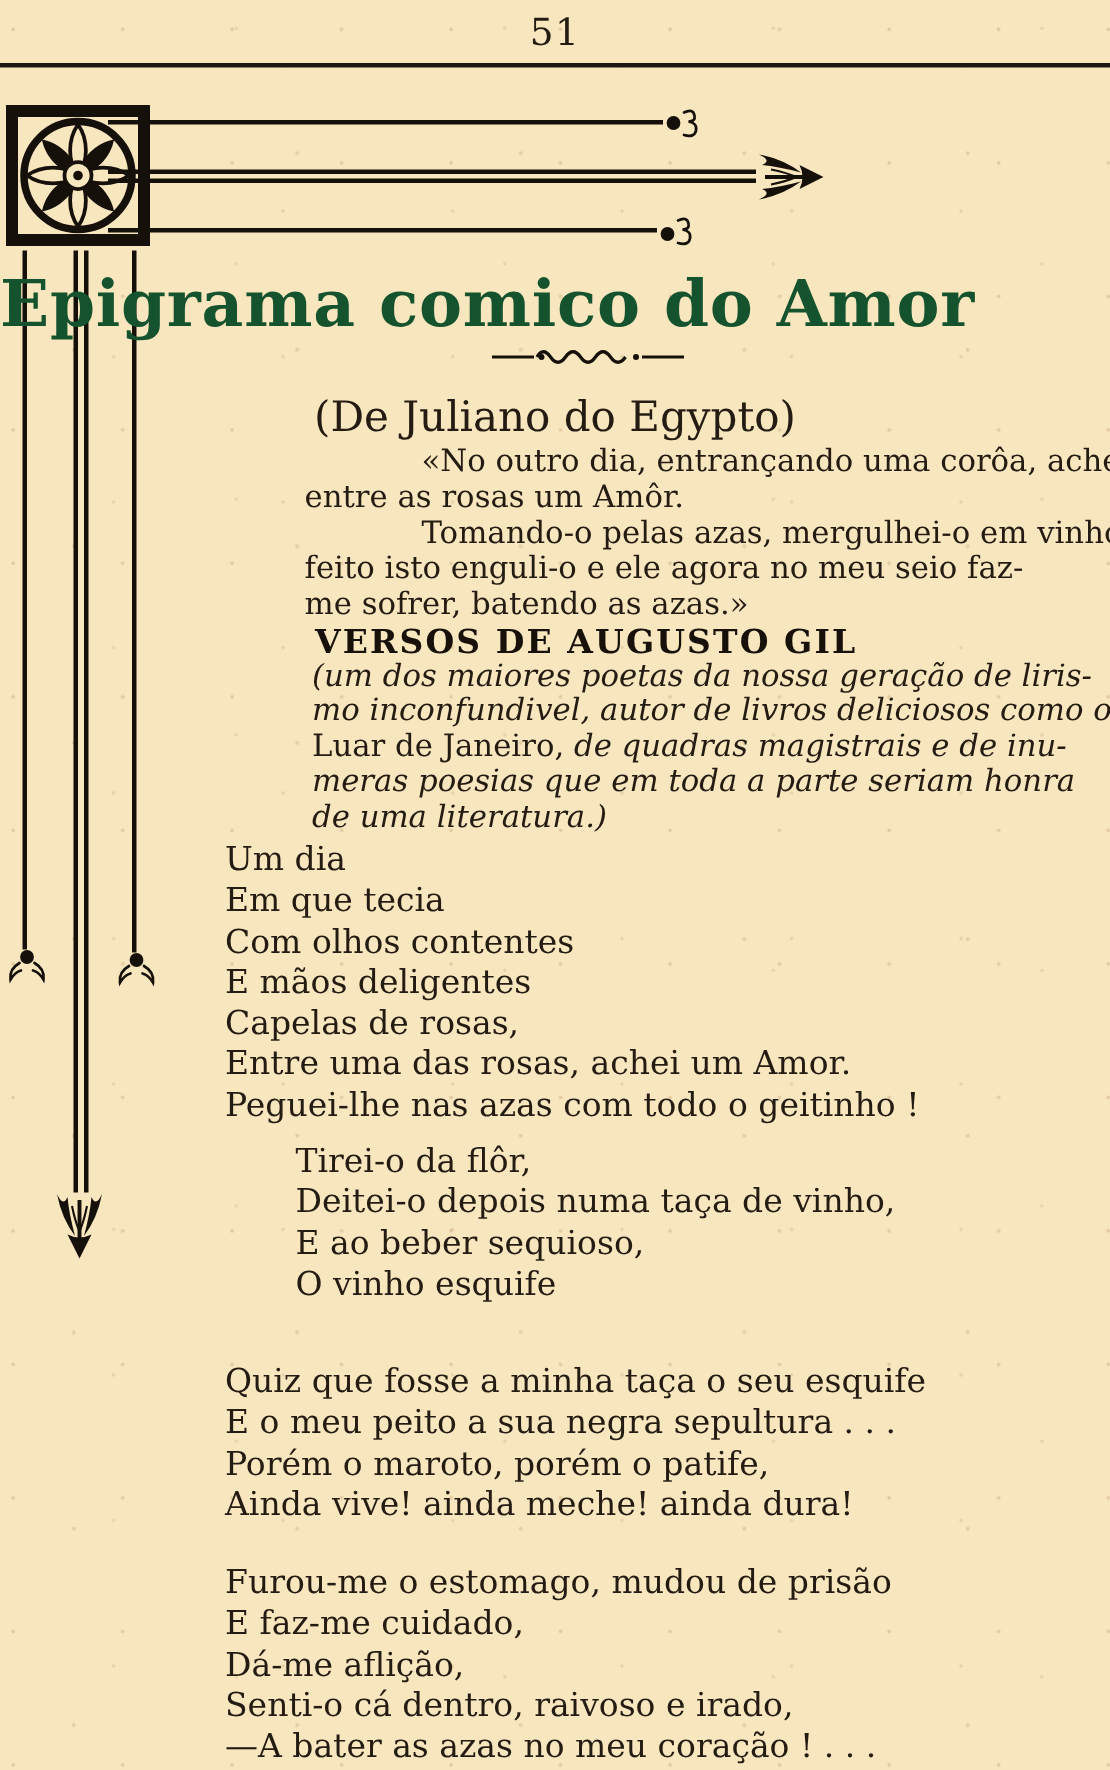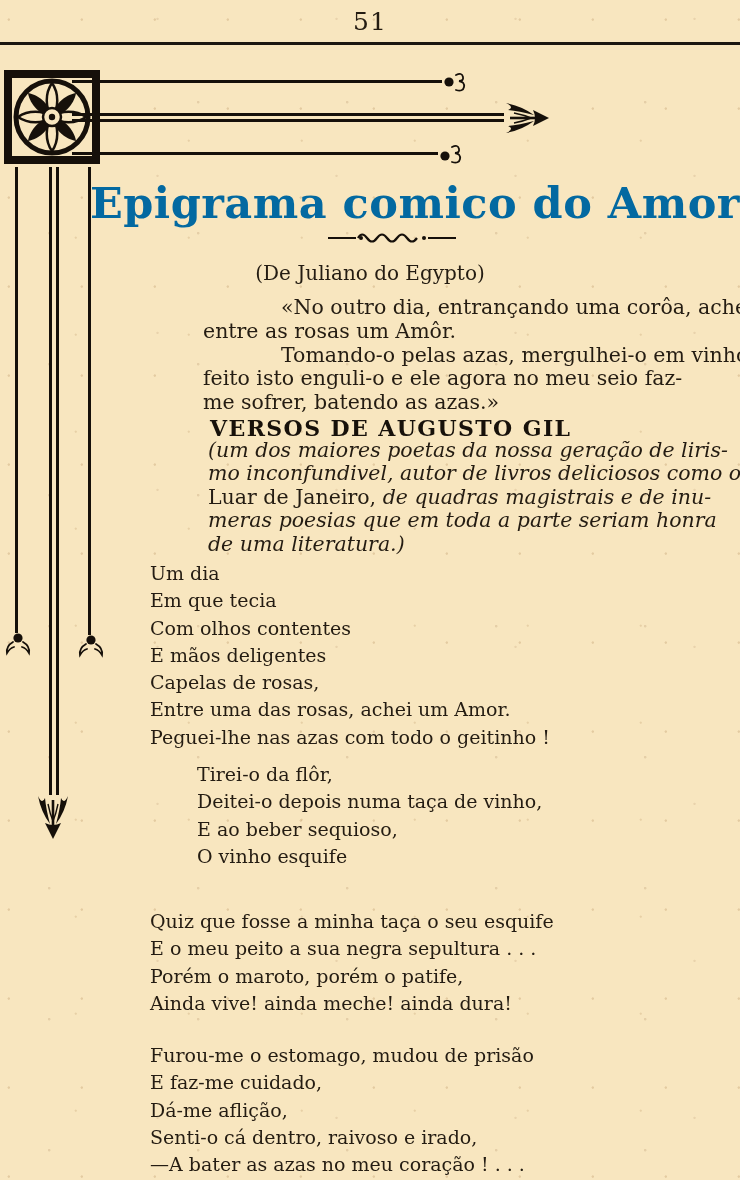--- a/index.html
+++ b/index.html
@@ -36,34 +36,34 @@
   .v-rule{width:3px;background:#16100a;}
   .v-rule-1{left:15px;top:167px;height:466px;}
   .v-rule-2a{left:49px;top:167px;height:628px;}
   .v-rule-2b{left:56px;top:167px;height:628px;}
   .v-rule-3{left:88px;top:167px;height:468px;}
   .v-term-1{left:5px;top:632px;}
   .v-term-3{left:78px;top:634px;}
   .v-fleuron{left:36px;top:794px;width:34px;height:46px;}
   .v-fleuron svg{transform:translate(-6px,6px) rotate(90deg);transform-origin:center;}
 
-  .title{top:178px;left:0;width:740px;text-align:right;font-size:43px;font-weight:bold;
-         white-space:nowrap;letter-spacing:0.5px;color:#0369a1;}
+  .title{top:178px;left:0;width:740px;text-align:left;font-size:43px;font-weight:bold;
+         white-space:nowrap;letter-spacing:0.5px;color:#14532d;}
   .title-divider{top:230px;left:328px;}
-  .attribution{top:261px;left:0;width:740px;text-align:center;font-size:20px;}
+  .attribution{top:261px;left:0;width:740px;text-align:center;font-size:28px;}
 
   .epigraph{top:296px;left:203px;width:516px;font-size:20.5px;line-height:23.8px;white-space:nowrap;}
   .epigraph .indent{padding-left:78px;}
 
   .versos-heading{top:415px;left:210px;font-size:22px;font-weight:bold;letter-spacing:1.4px;color:#17110a;}
 
   .editor-note{top:439px;left:208px;width:510px;font-style:italic;font-size:20.5px;line-height:23.4px;white-space:nowrap;}
   .editor-note .roman{font-style:normal;}
 
-  .stanza{left:150px;font-size:19px;line-height:27.3px;white-space:nowrap;}
+  .stanza{left:150px;font-size:22px;line-height:27.3px;white-space:nowrap;}
   .stanza-1{top:560px;}
   .stanza-2{top:761px;margin-left:47px;}
   .stanza-3{top:908px;}
   .stanza-4{top:1042px;}
 </style>
 </head>
 <body>
 
 <div class="abs page-number">51</div>
 <div class="abs top-rule"></div>

